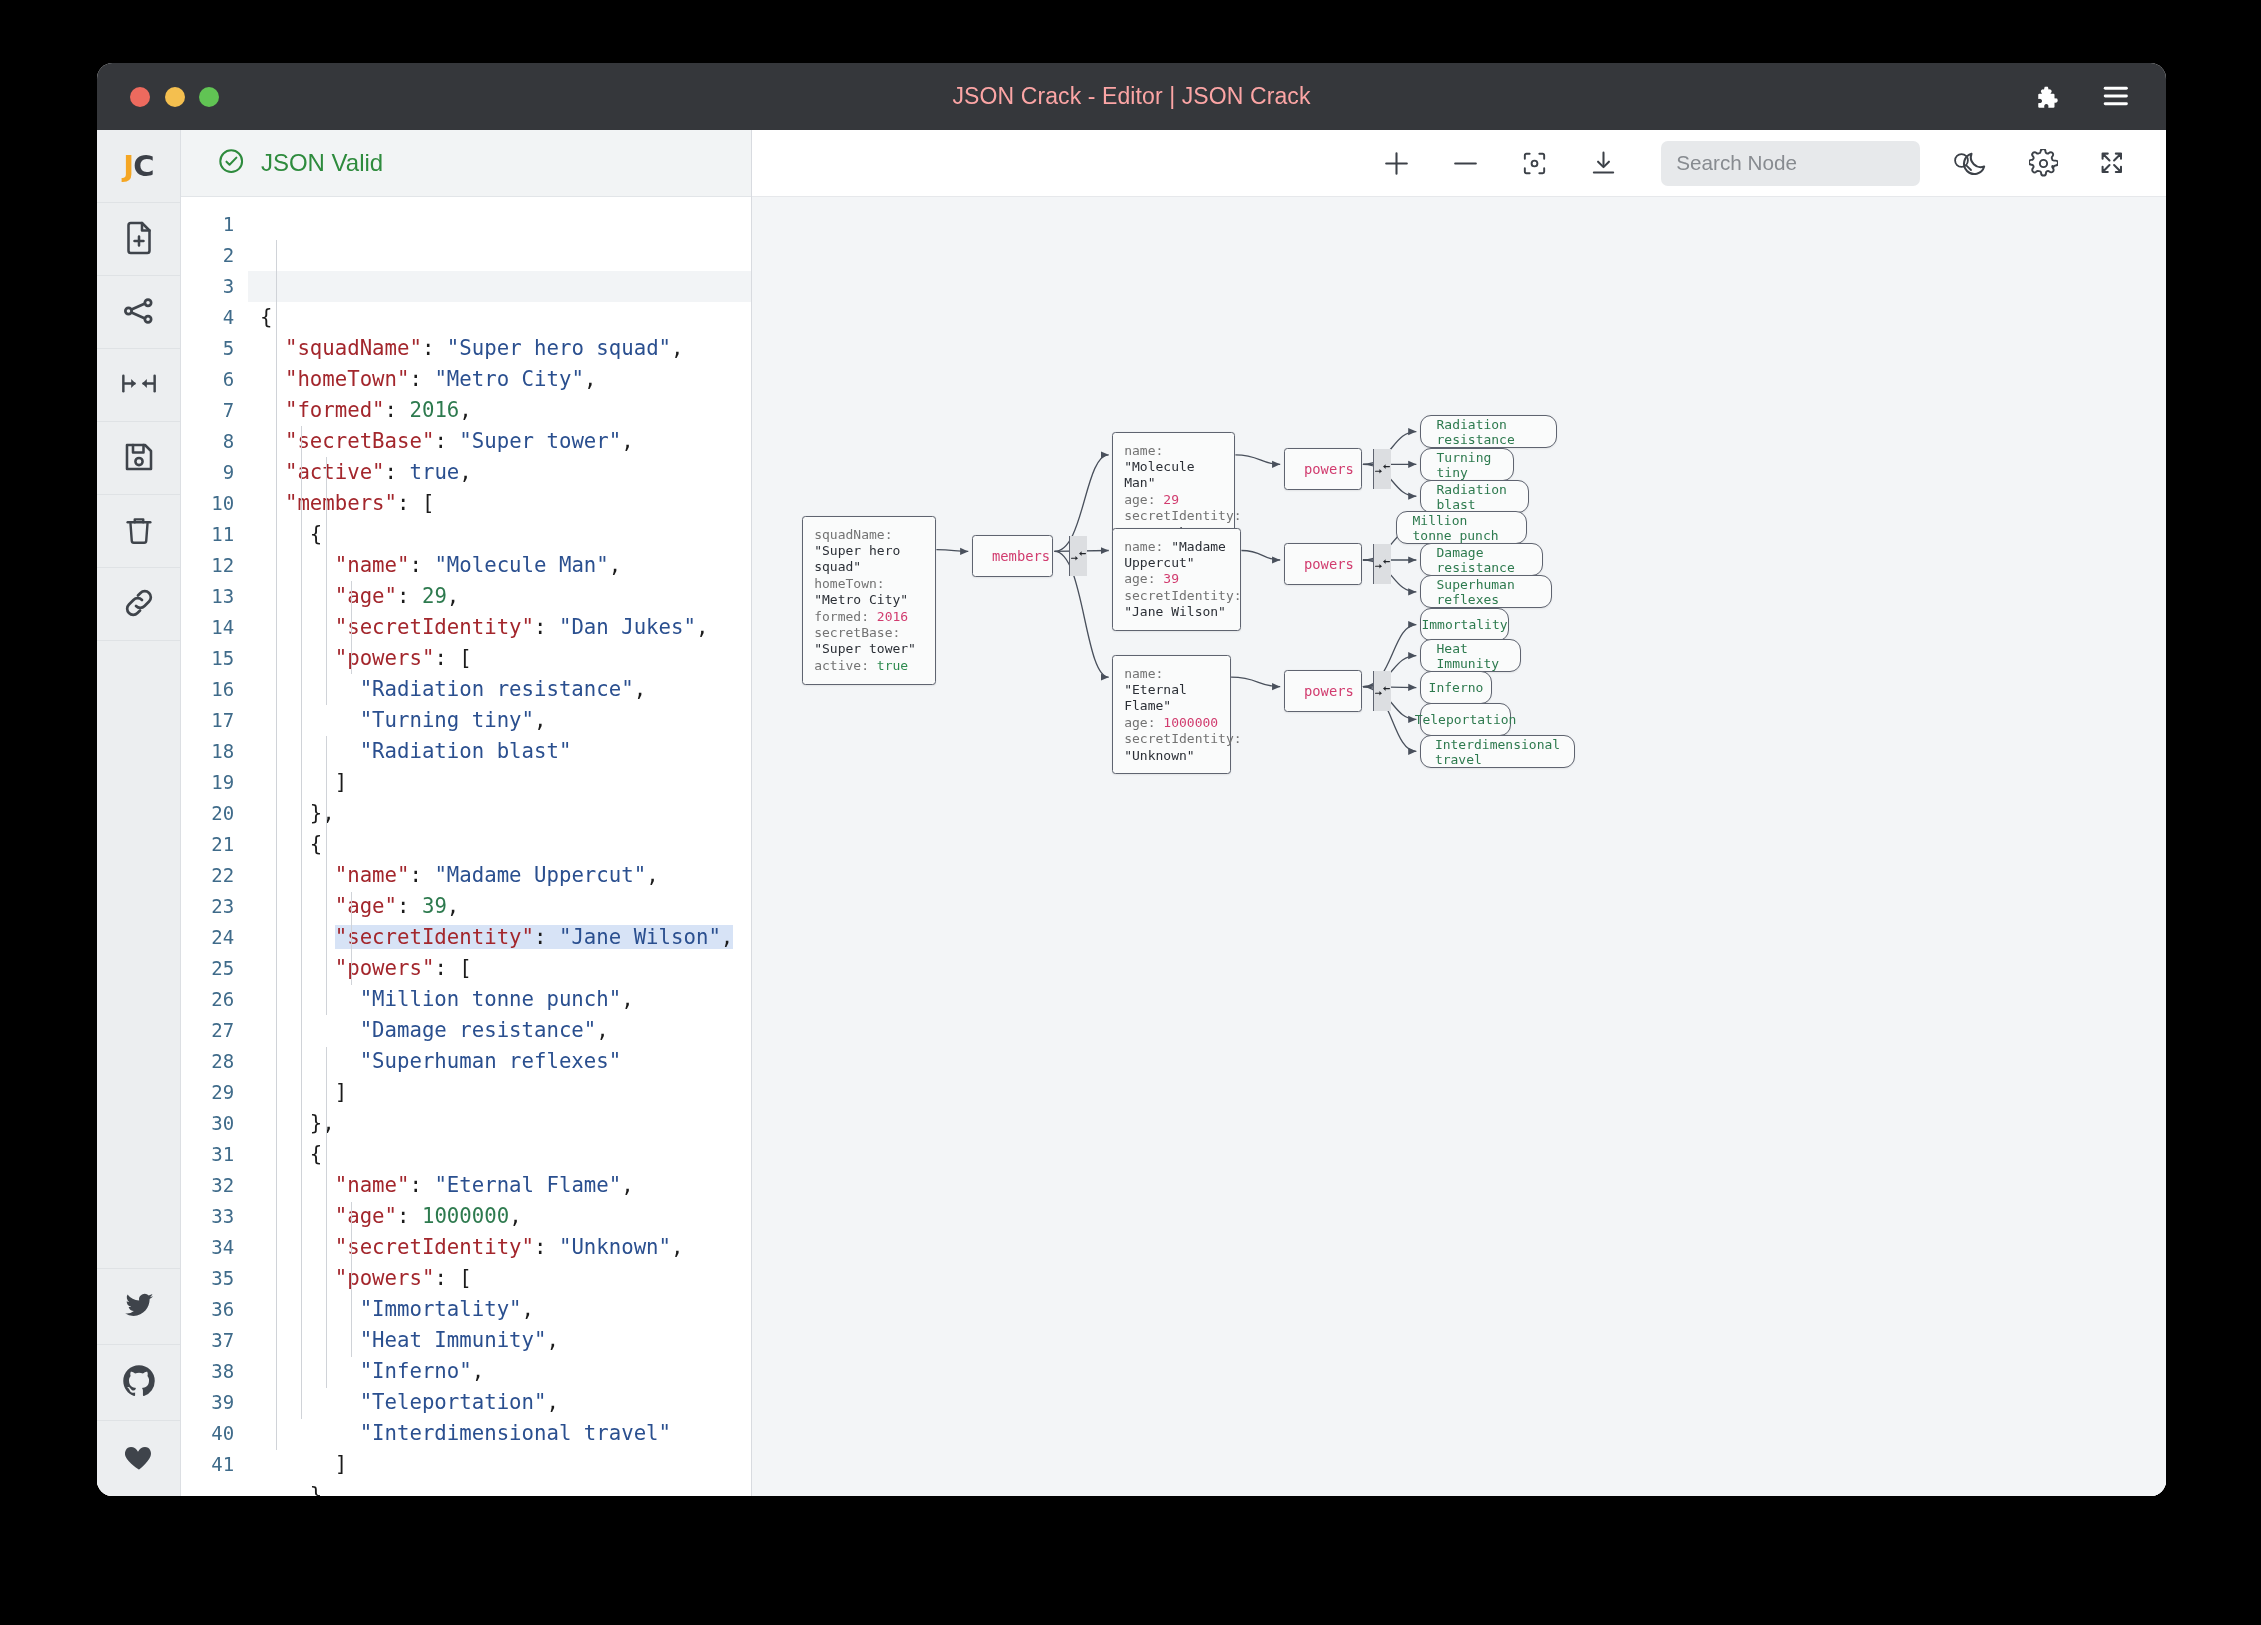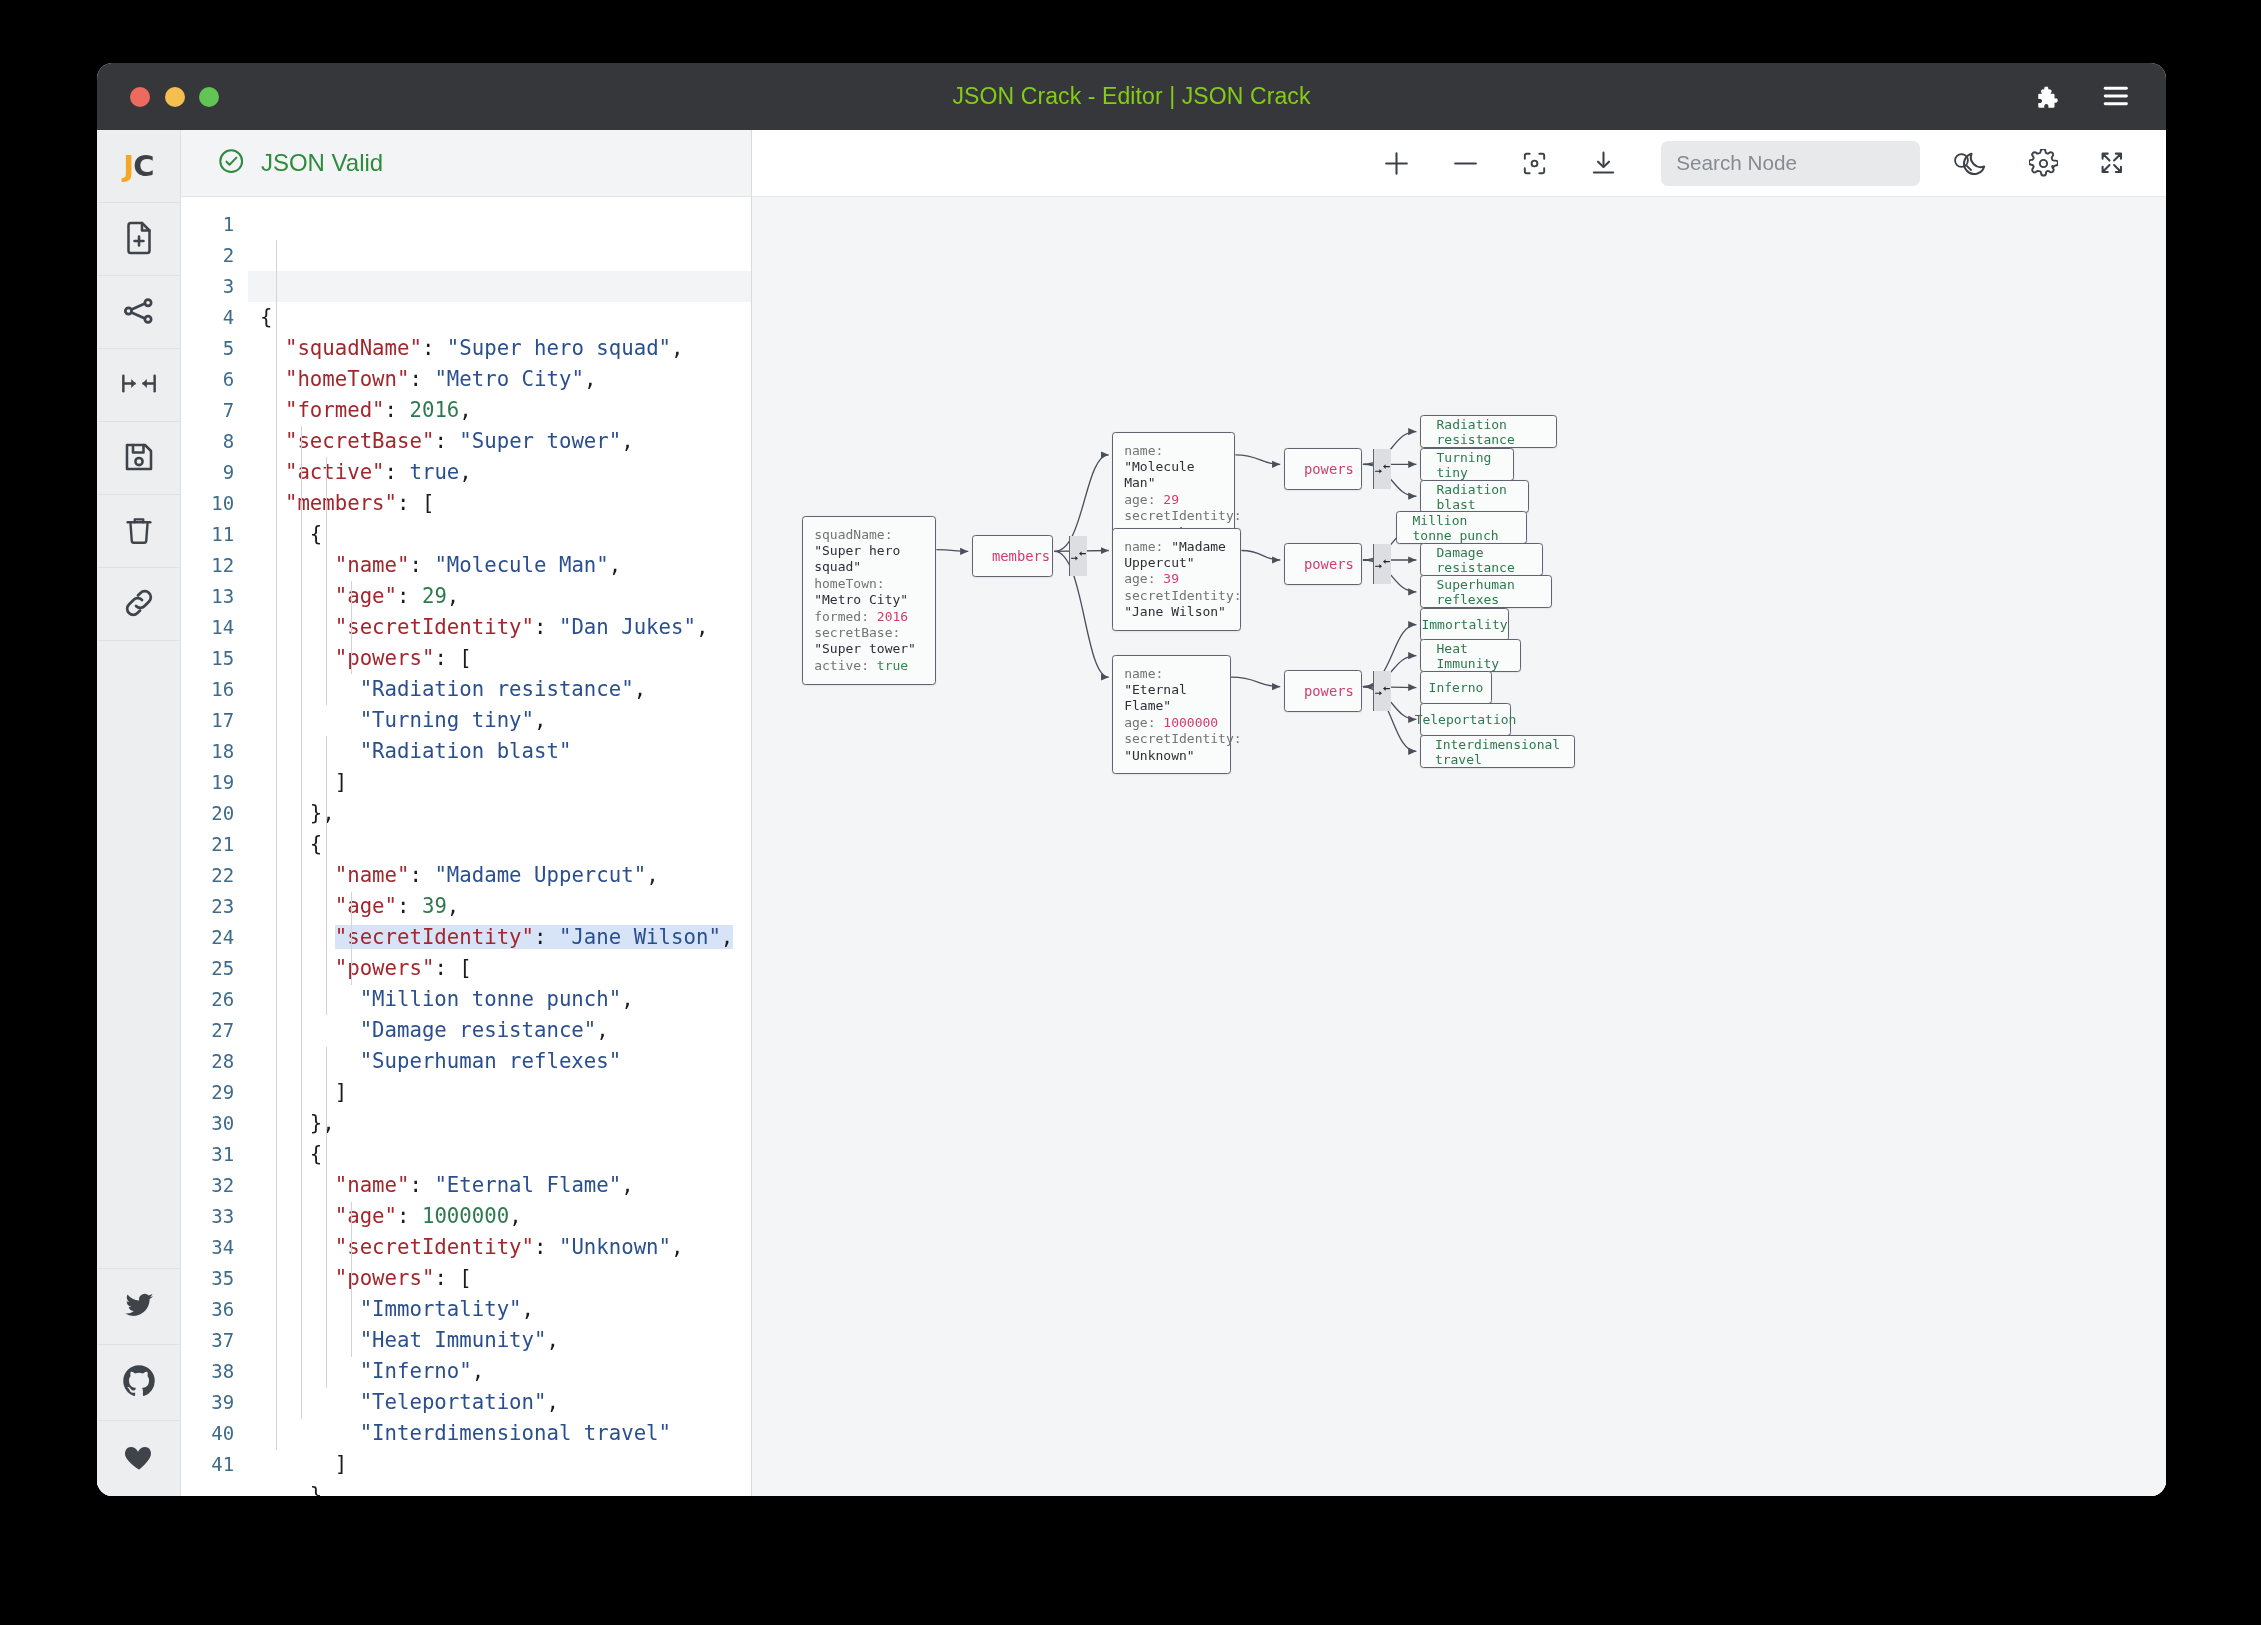--- a/index.html
+++ b/index.html
@@ -35,21 +35,21 @@
   }
   .dot { width: 20px; height: 20px; border-radius: 50%; }
   .dot.red    { background: #ed6a5e; }
   .dot.yellow { background: #f4bf4f; }
   .dot.green  { background: #61c454; }
 
   #window-title {
     position: absolute;
     left: 0; right: 0;
     text-align: center;
-    color: #84cc16;
+    color: #fca5a5;
     font-size: 23px;
     letter-spacing: 0.1px;
     pointer-events: none;
   }
   #titlebar-right {
     margin-left: auto;
     margin-right: 36px;
     display: flex;
     align-items: center;
     gap: 41px;
@@ -269,20 +269,21 @@
   }
 
   .node.leaf {
     display: flex;
     align-items: center;
     height: 33px;
     padding: 0 15.5px;
     color: #2d7a4e;
     font-size: 13px;
     justify-content: center;
+    border-radius: 11px;
   }
 </style>
 </head>
 <body>
 
 <div id="window">
 
   <div id="titlebar">
     <div class="traffic">
       <span class="dot red"></span>

